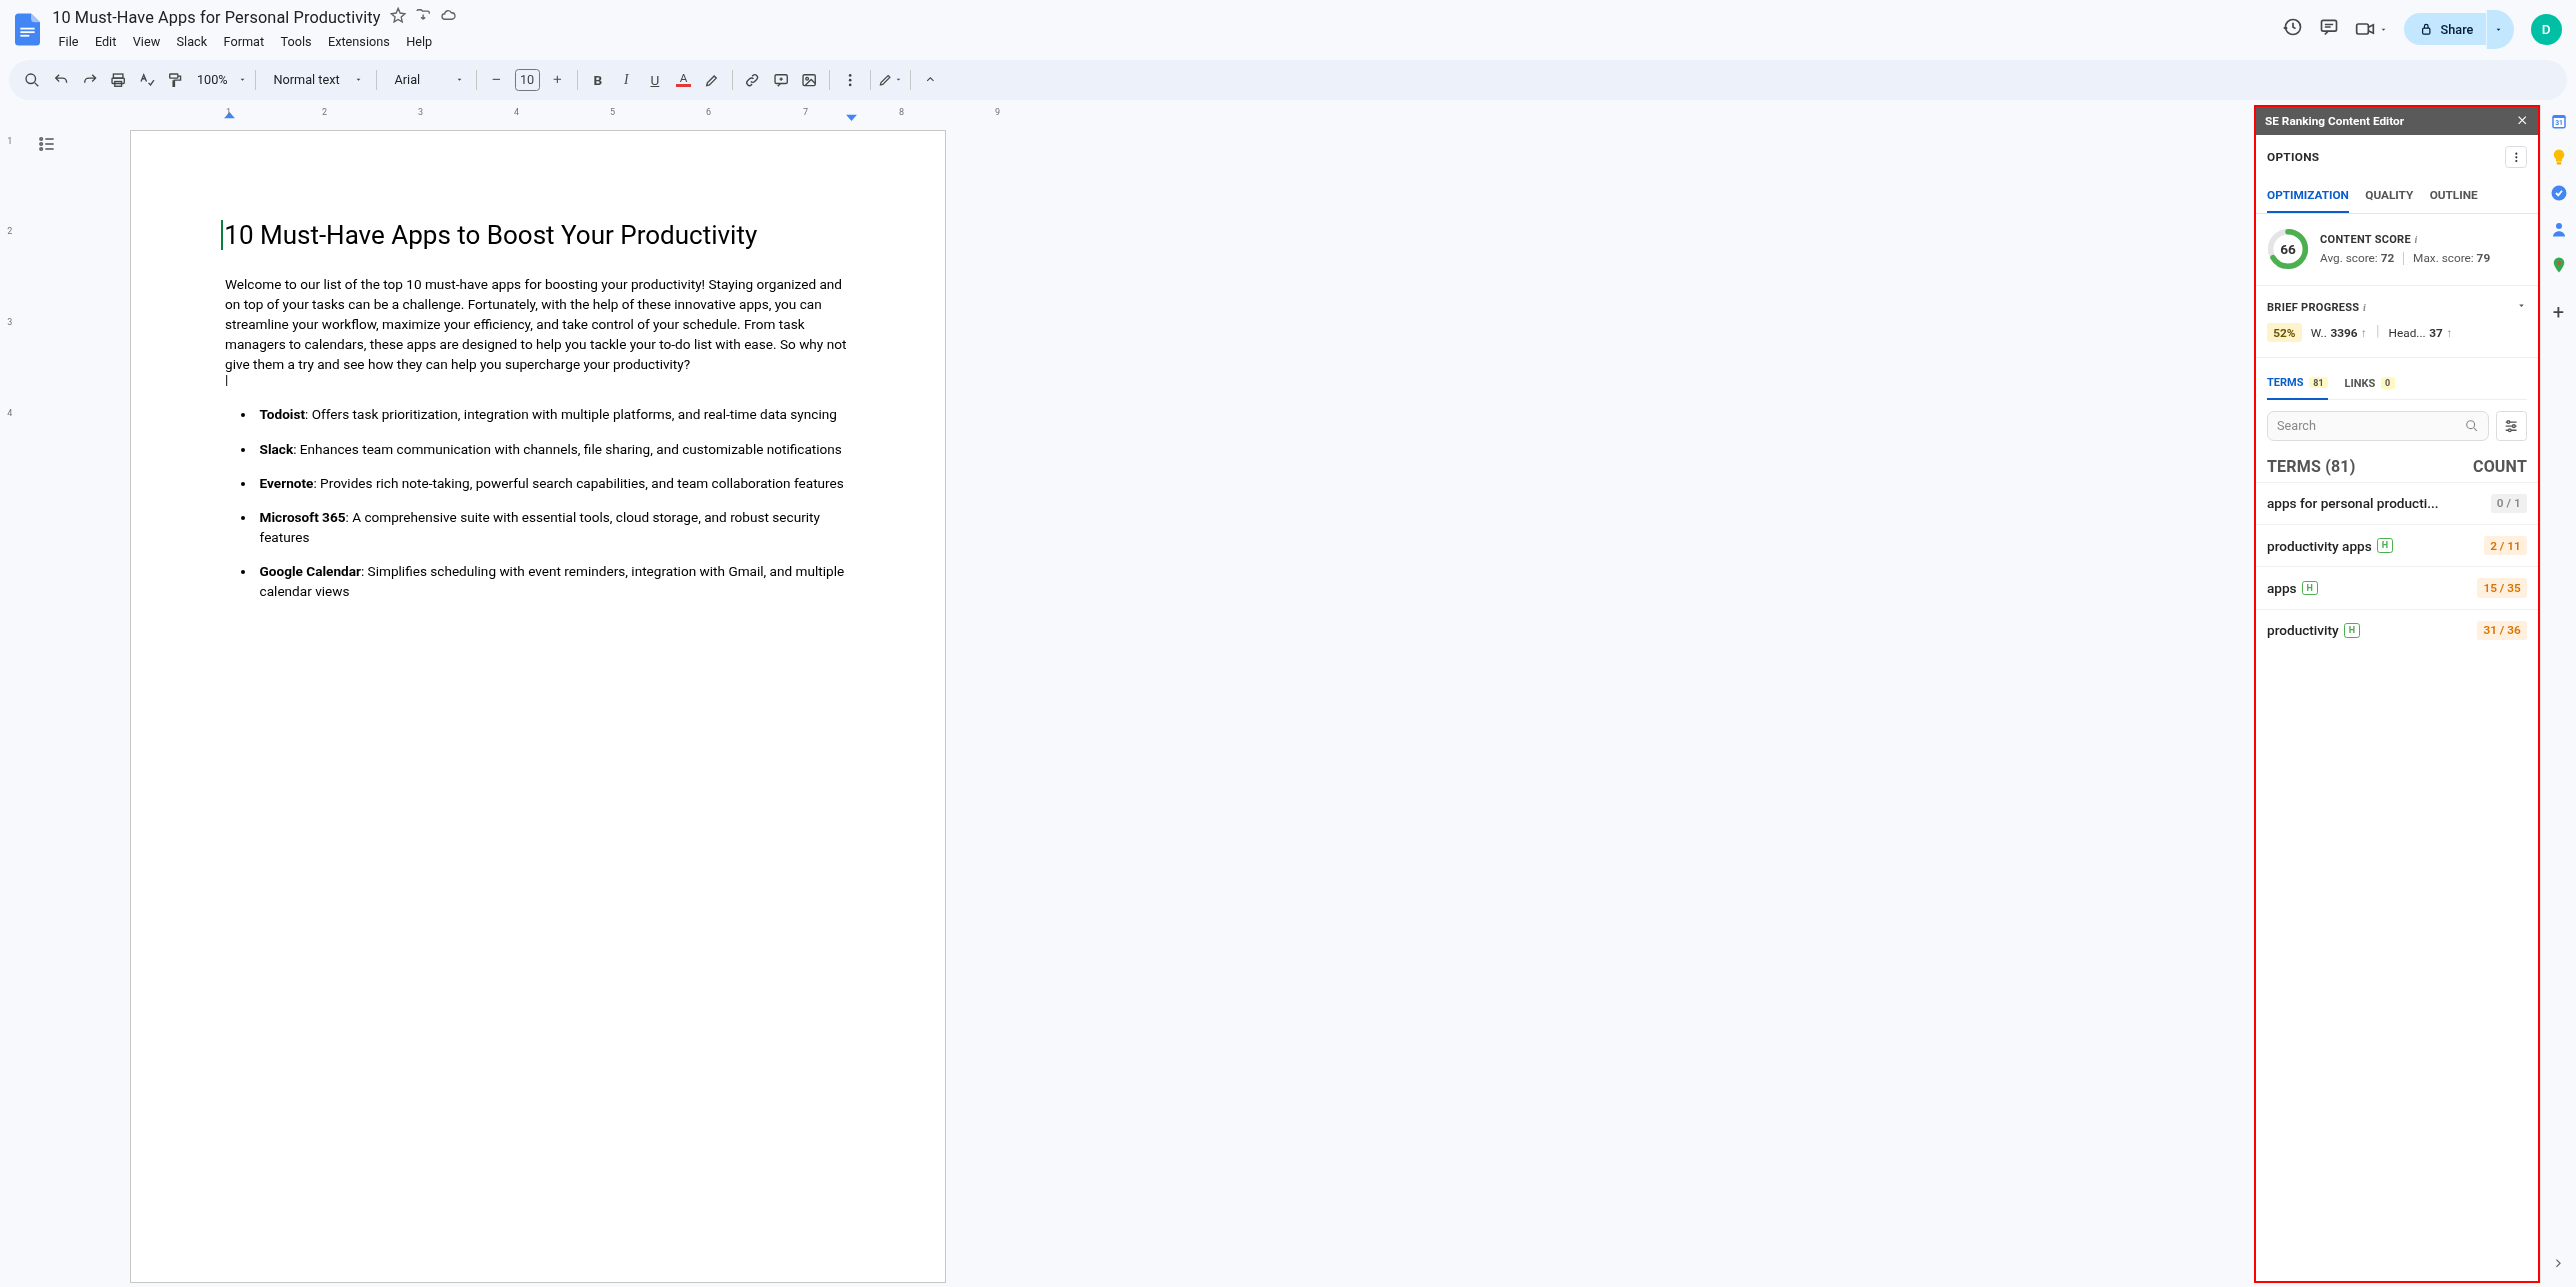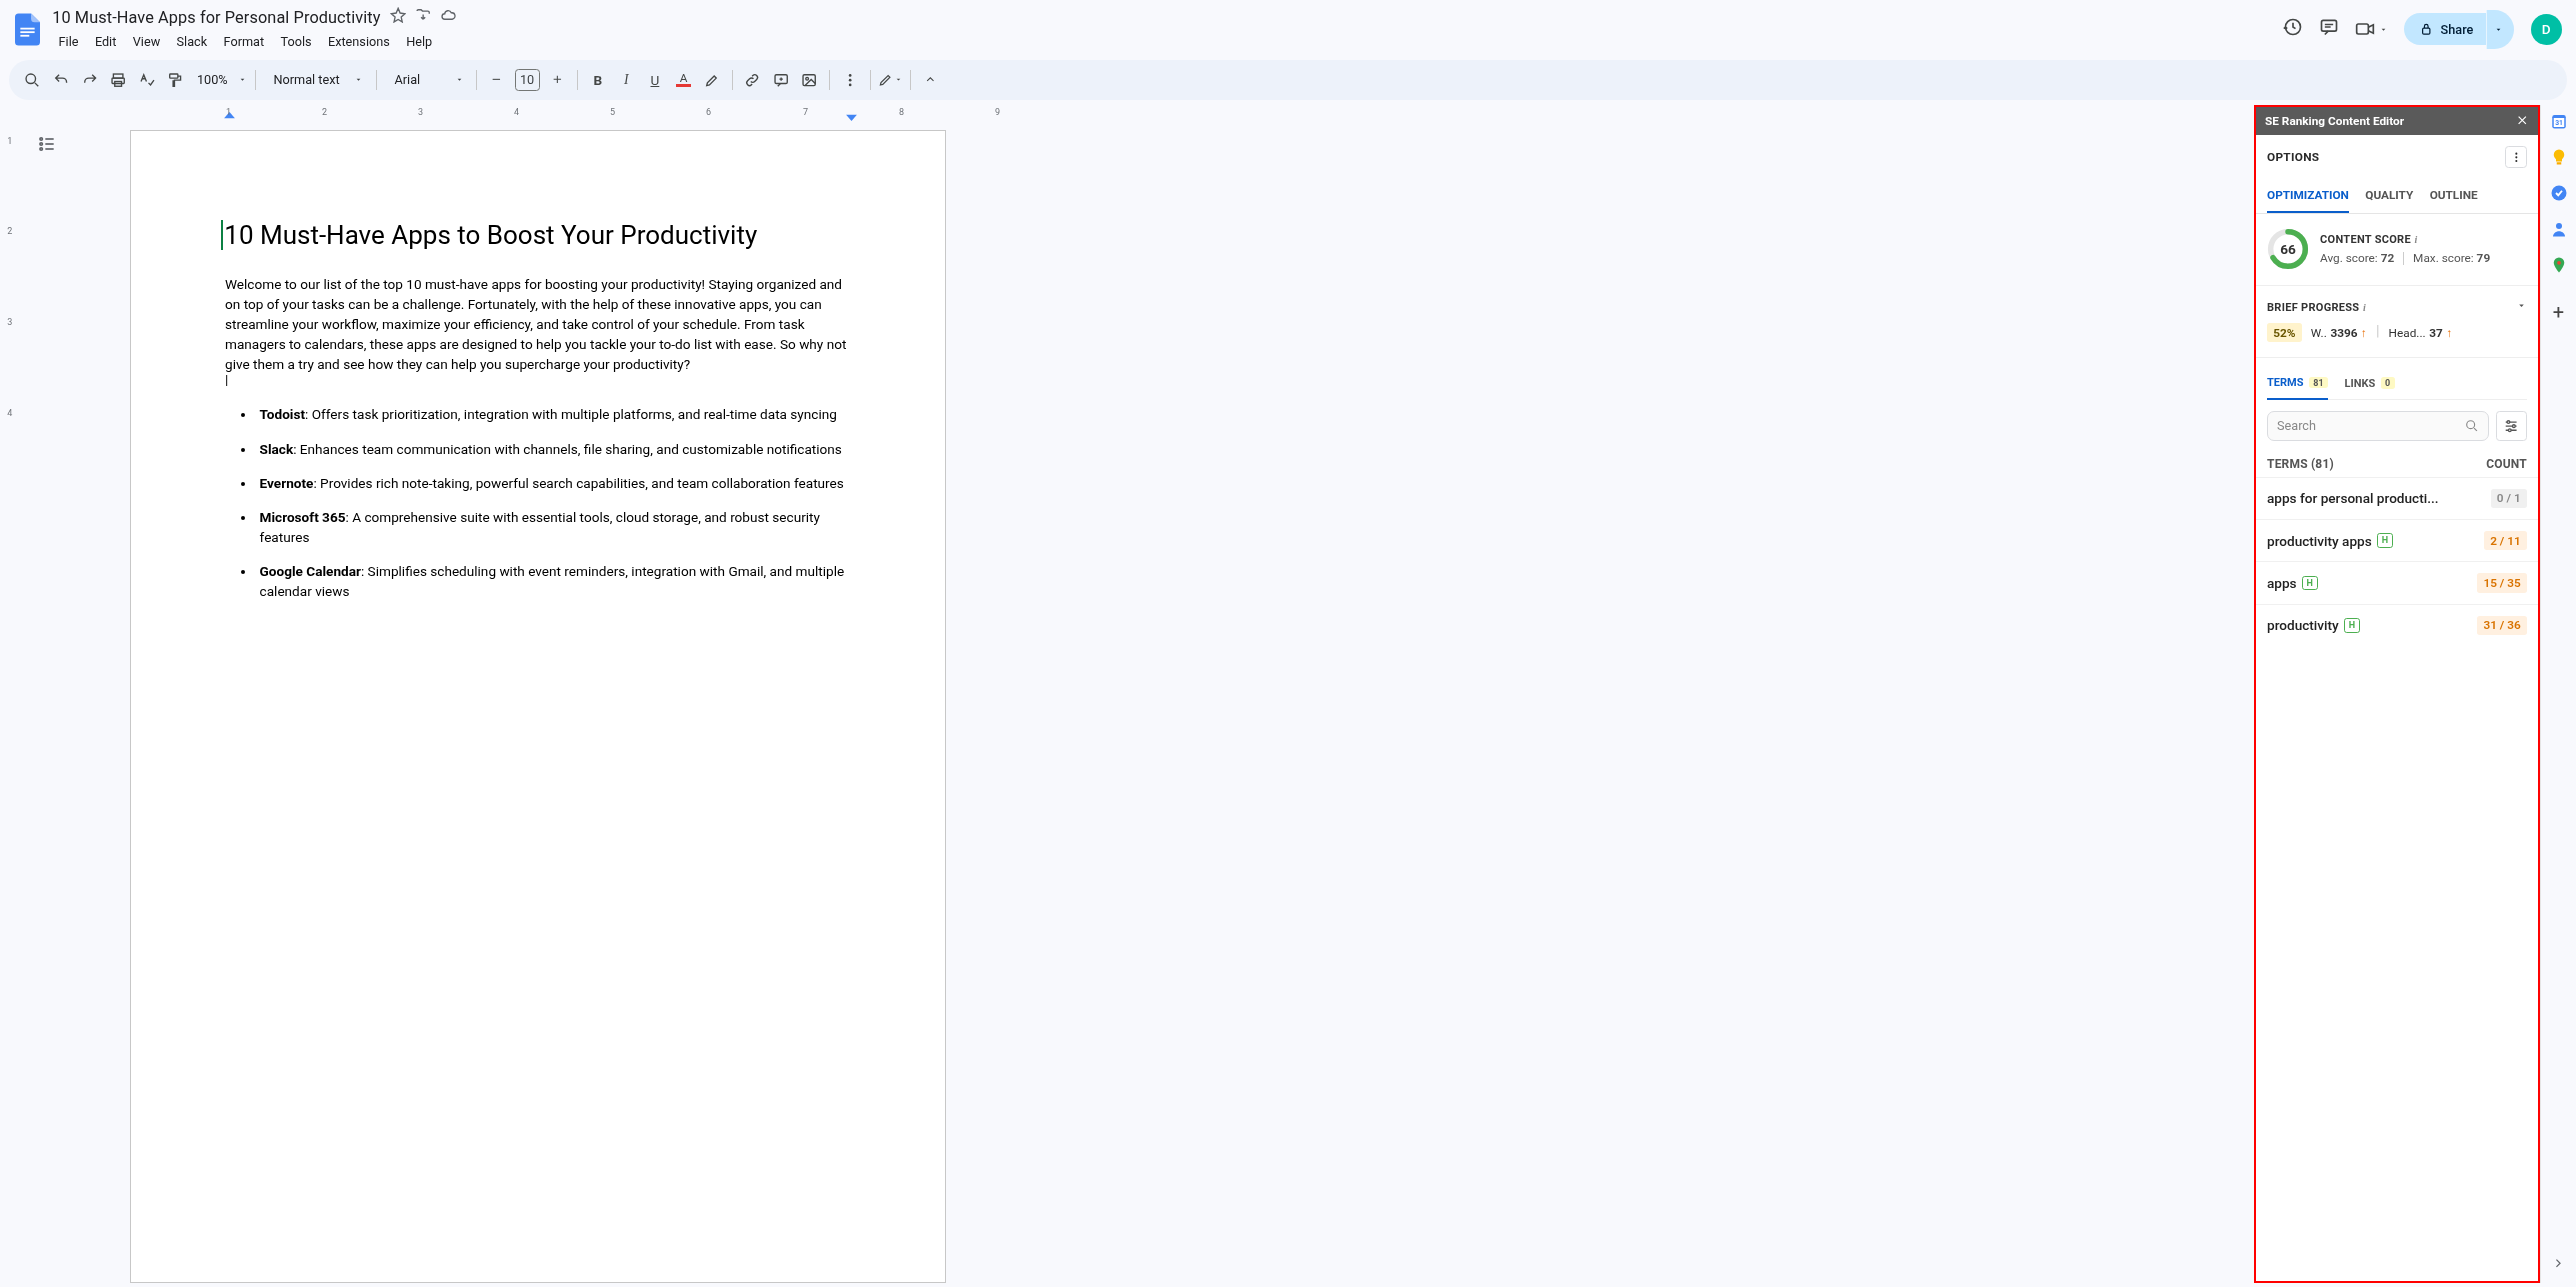--- a/index.html
+++ b/index.html
@@ -79,21 +79,21 @@
 .brief-stat .up { color:#e8710a; }
 .brief-head { font-size:11px; font-weight:700; color:#333; display:flex; align-items:center; gap:3.6px; margin-bottom:9px; letter-spacing:0.3px; }
 .brief-expand { margin-left:auto; cursor:pointer; color:#555; }
 .tl-tabs { display:flex; gap:16.3px; font-size:11px; font-weight:700; color:#555; border-bottom:0.9px solid #eee; }
 .tl-tab { padding:3.6px 0 9px; cursor:pointer; display:flex; align-items:center; gap:5.4px; }
 .tl-tab .count { background:#fef9c3; color:#555; font-size:9px; padding:0.9px 4.5px; border-radius:2.7px; font-weight:700; }
 .tl-tab.active { color:#0a5ecb; border-bottom:2.7px solid #0a5ecb; margin-bottom:-0.9px; }
 .search-row { display:flex; gap:7.3px; padding:11px; }
 .search-box { flex:1; border:0.9px solid #dadce0; border-radius:7px; padding:6.3px 9px; display:flex; align-items:center; color:#888; font-size:12.7px; background:#fafafa; }
 .filter-btn { width:31px; border:0.9px solid #dadce0; border-radius:3.6px; display:flex; align-items:center; justify-content:center; cursor:pointer; }
-.term-head { display:flex; justify-content:space-between; padding:5.4px 11px; font-size:12px; font-weight:700; color:#555; letter-spacing:0.2px; }
+.term-head { display:flex; justify-content:space-between; padding:5.4px 11px; font-size:16px; font-weight:700; color:#555; letter-spacing:0.2px; }
 .term-row { display:flex; align-items:center; justify-content:space-between; padding:11px 11px; border-top:0.9px solid #f0f0f0; font-size:13.6px; cursor:pointer; }
 .term-left { display:flex; align-items:center; gap:5.4px; color:#222; font-weight:500; }
 .h-badge { border:0.9px solid #4caf50; color:#4caf50; font-size:9px; font-weight:700; padding:0 3.6px; border-radius:2.7px; line-height:12.7px; }
 .count-pill { font-size:11.8px; font-weight:600; padding:2.7px 6.3px; border-radius:2.7px; }
 .count-gray { background:#f0f0f0; color:#888; }
 .count-orange { background:#fff0e0; color:#d97300; }
 
 
 .rightrail { width:36px; border-left:0.9px solid #e5e5e5; display:flex; flex-direction:column; align-items:center; padding-top:7.3px; gap:18px; }
 .rail-ico { width:18px; height:18px; cursor:pointer; }

